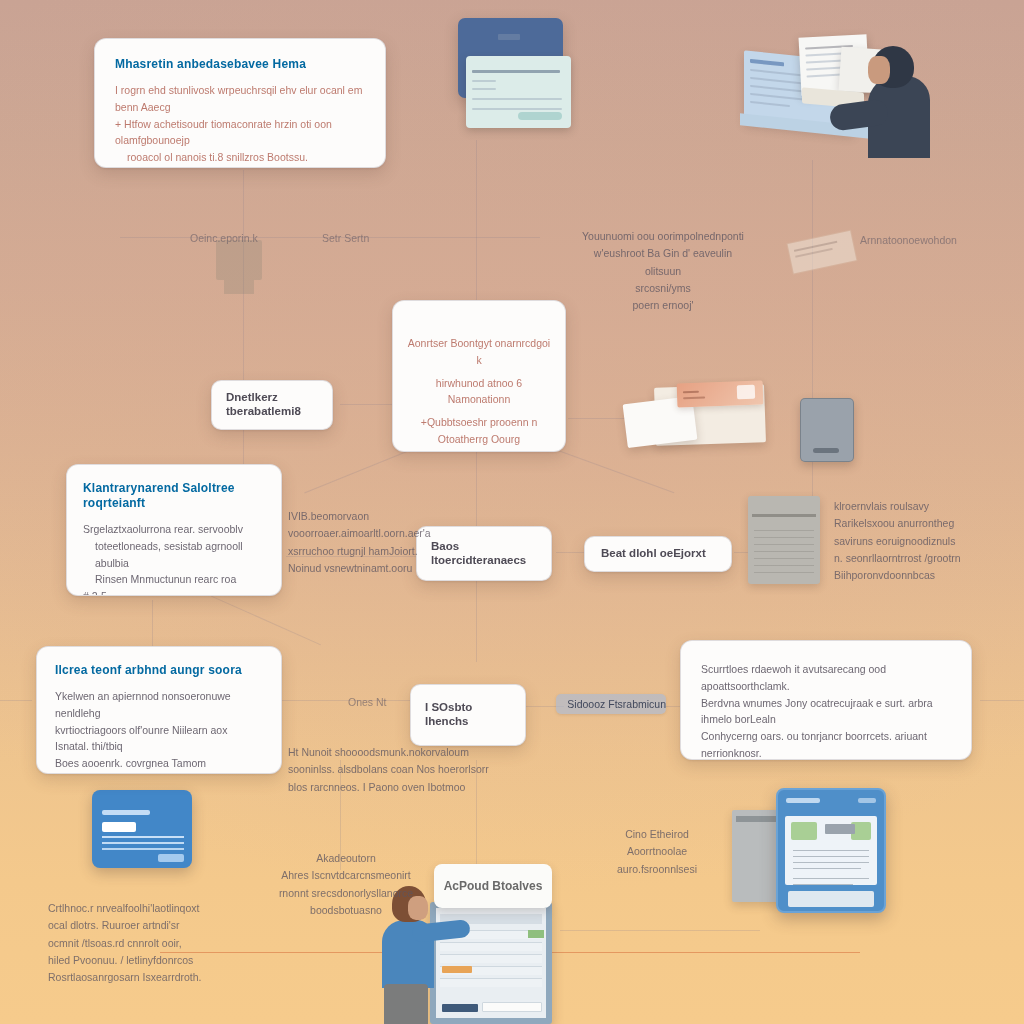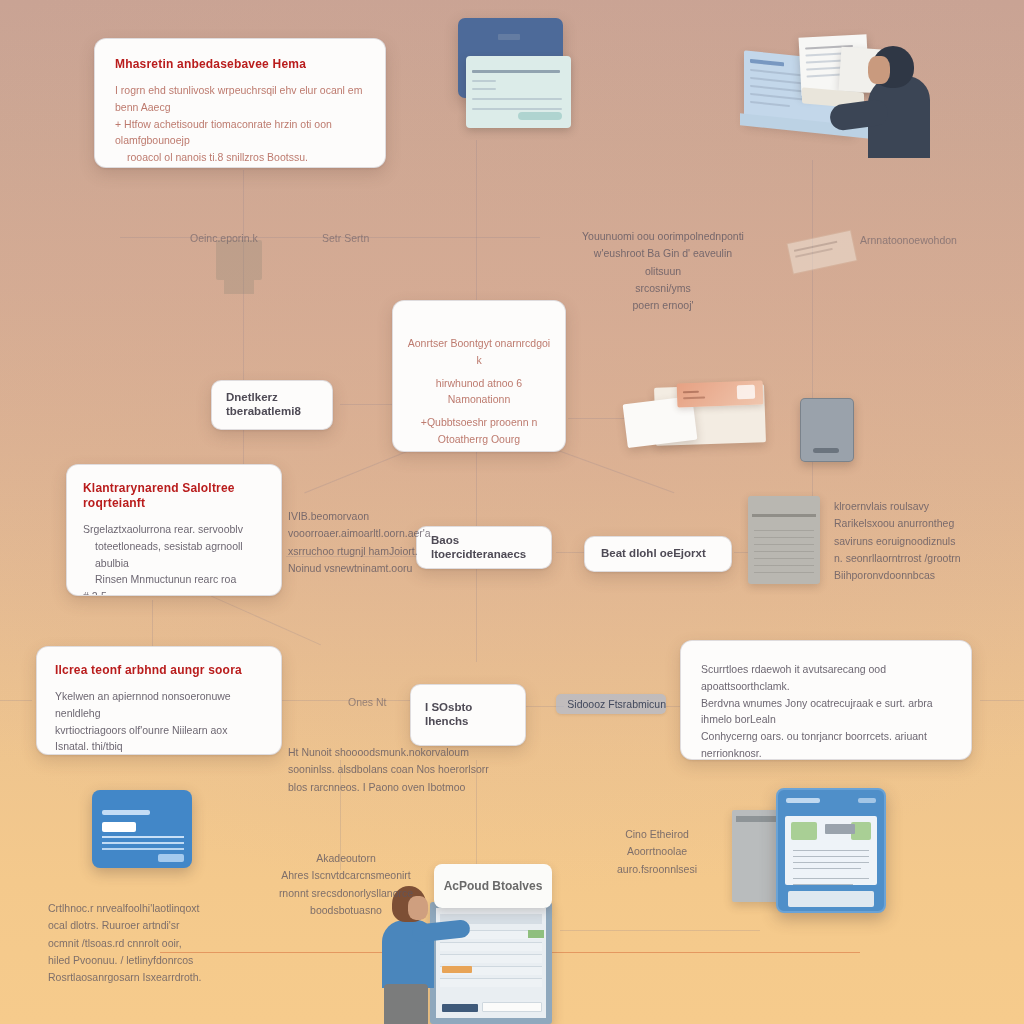--- a/index.html
+++ b/index.html
@@ -42,21 +42,21 @@
     background:#fdfcfb;
     border:1px solid rgba(120,110,120,.22);
     border-radius:12px;
     box-shadow:0 6px 16px rgba(90,60,50,.18), 0 1px 2px rgba(90,60,50,.12);
     overflow:hidden;
     box-sizing:border-box;
   }
   .card.sm{border-radius:10px;}
   .card .ttl{
     font-size:12px;font-weight:700;letter-spacing:.2px;
-    color:#b91c1c;margin:0 0 10px 0;line-height:1.25;
+    color:#0369a1;margin:0 0 10px 0;line-height:1.25;
     filter:blur(.55px);
   }
   .card .ttl.red{color:#b5635c;}
   .card .bl{
     font-size:10.5px;line-height:1.6;color:#6d6772;margin:0;
     filter:blur(.55px);
   }
   .card .bl.red{color:#bd7a6e;}
   .card .bl.ind{padding-left:12px;}
   .card .lbl{
@@ -312,39 +312,39 @@
 
   <div class="card" style="left:66px;top:464px;width:216px;height:132px;padding:16px 16px;">
     <div class="ttl">Klantrarynarend  Saloltree roqrteianft</div>
     <div class="bl">Srgelaztxaolurrona rear. servooblv</div>
     <div class="bl ind">toteetloneads, sesistab agrnooll  abulbia</div>
     <div class="bl ind">Rinsen Mnmuctunun rearc roa</div>
     <div class="bl"># 2-5</div>
 
   </div>
 
-  <div class="card" style="left:36px;top:646px;width:246px;height:109px;padding:16px 18px;">
+  <div class="card" style="left:36px;top:646px;width:246px;height:128px;padding:16px 18px;">
     <div class="ttl">Ilcrea teonf arbhnd aungr soora</div>
     <div class="bl">Ykelwen an apiernnod  nonsoeronuwe nenldlehg</div>
     <div class="bl">kvrtioctriagoors  olf'ounre  Niilearn  aox Isnatal. thi/tbiq</div>
     <div class="bl">Boes aooenrk. covrgnea Tamom reltomeiniar</div>
   </div>
 
   <div class="card" style="left:680px;top:640px;width:292px;height:120px;padding:20px 20px;">
     <div class="bl">Scurrtloes rdaewoh it avutsarecang ood apoattsoorthclamk.</div>
     <div class="bl">Berdvna  wnumes Jony  ocatrecujraak e surt. arbra ihmelo borLealn</div>
     <div class="bl">Conhycerng oars. ou tonrjancr boorrcets. ariuant nerrionknosr.</div>
 
   </div>
 
   <div class="card sm" style="left:211px;top:380px;width:122px;height:50px;display:flex;align-items:center;padding:0 14px;">
     <span class="lbl">Dnetlkerz tberabatlemi8</span>
   </div>
 
-  <div class="card sm" style="left:416px;top:526px;width:136px;height:43px;display:flex;align-items:center;padding:0 14px;">
+  <div class="card sm" style="left:416px;top:526px;width:136px;height:55px;display:flex;align-items:center;padding:0 14px;">
     <span class="lbl">Baos ltoercidteranaecs</span>
   </div>
 
   <div class="card sm" style="left:584px;top:536px;width:148px;height:36px;display:flex;align-items:center;padding:0 16px;">
     <span class="lbl">Beat dlohl oeEjorxt</span>
   </div>
 
   <div class="card sm" style="left:410px;top:684px;width:116px;height:62px;display:flex;align-items:center;padding:0 14px;">
     <span class="lbl">I  SOsbto Ihenchs</span>
   </div>

